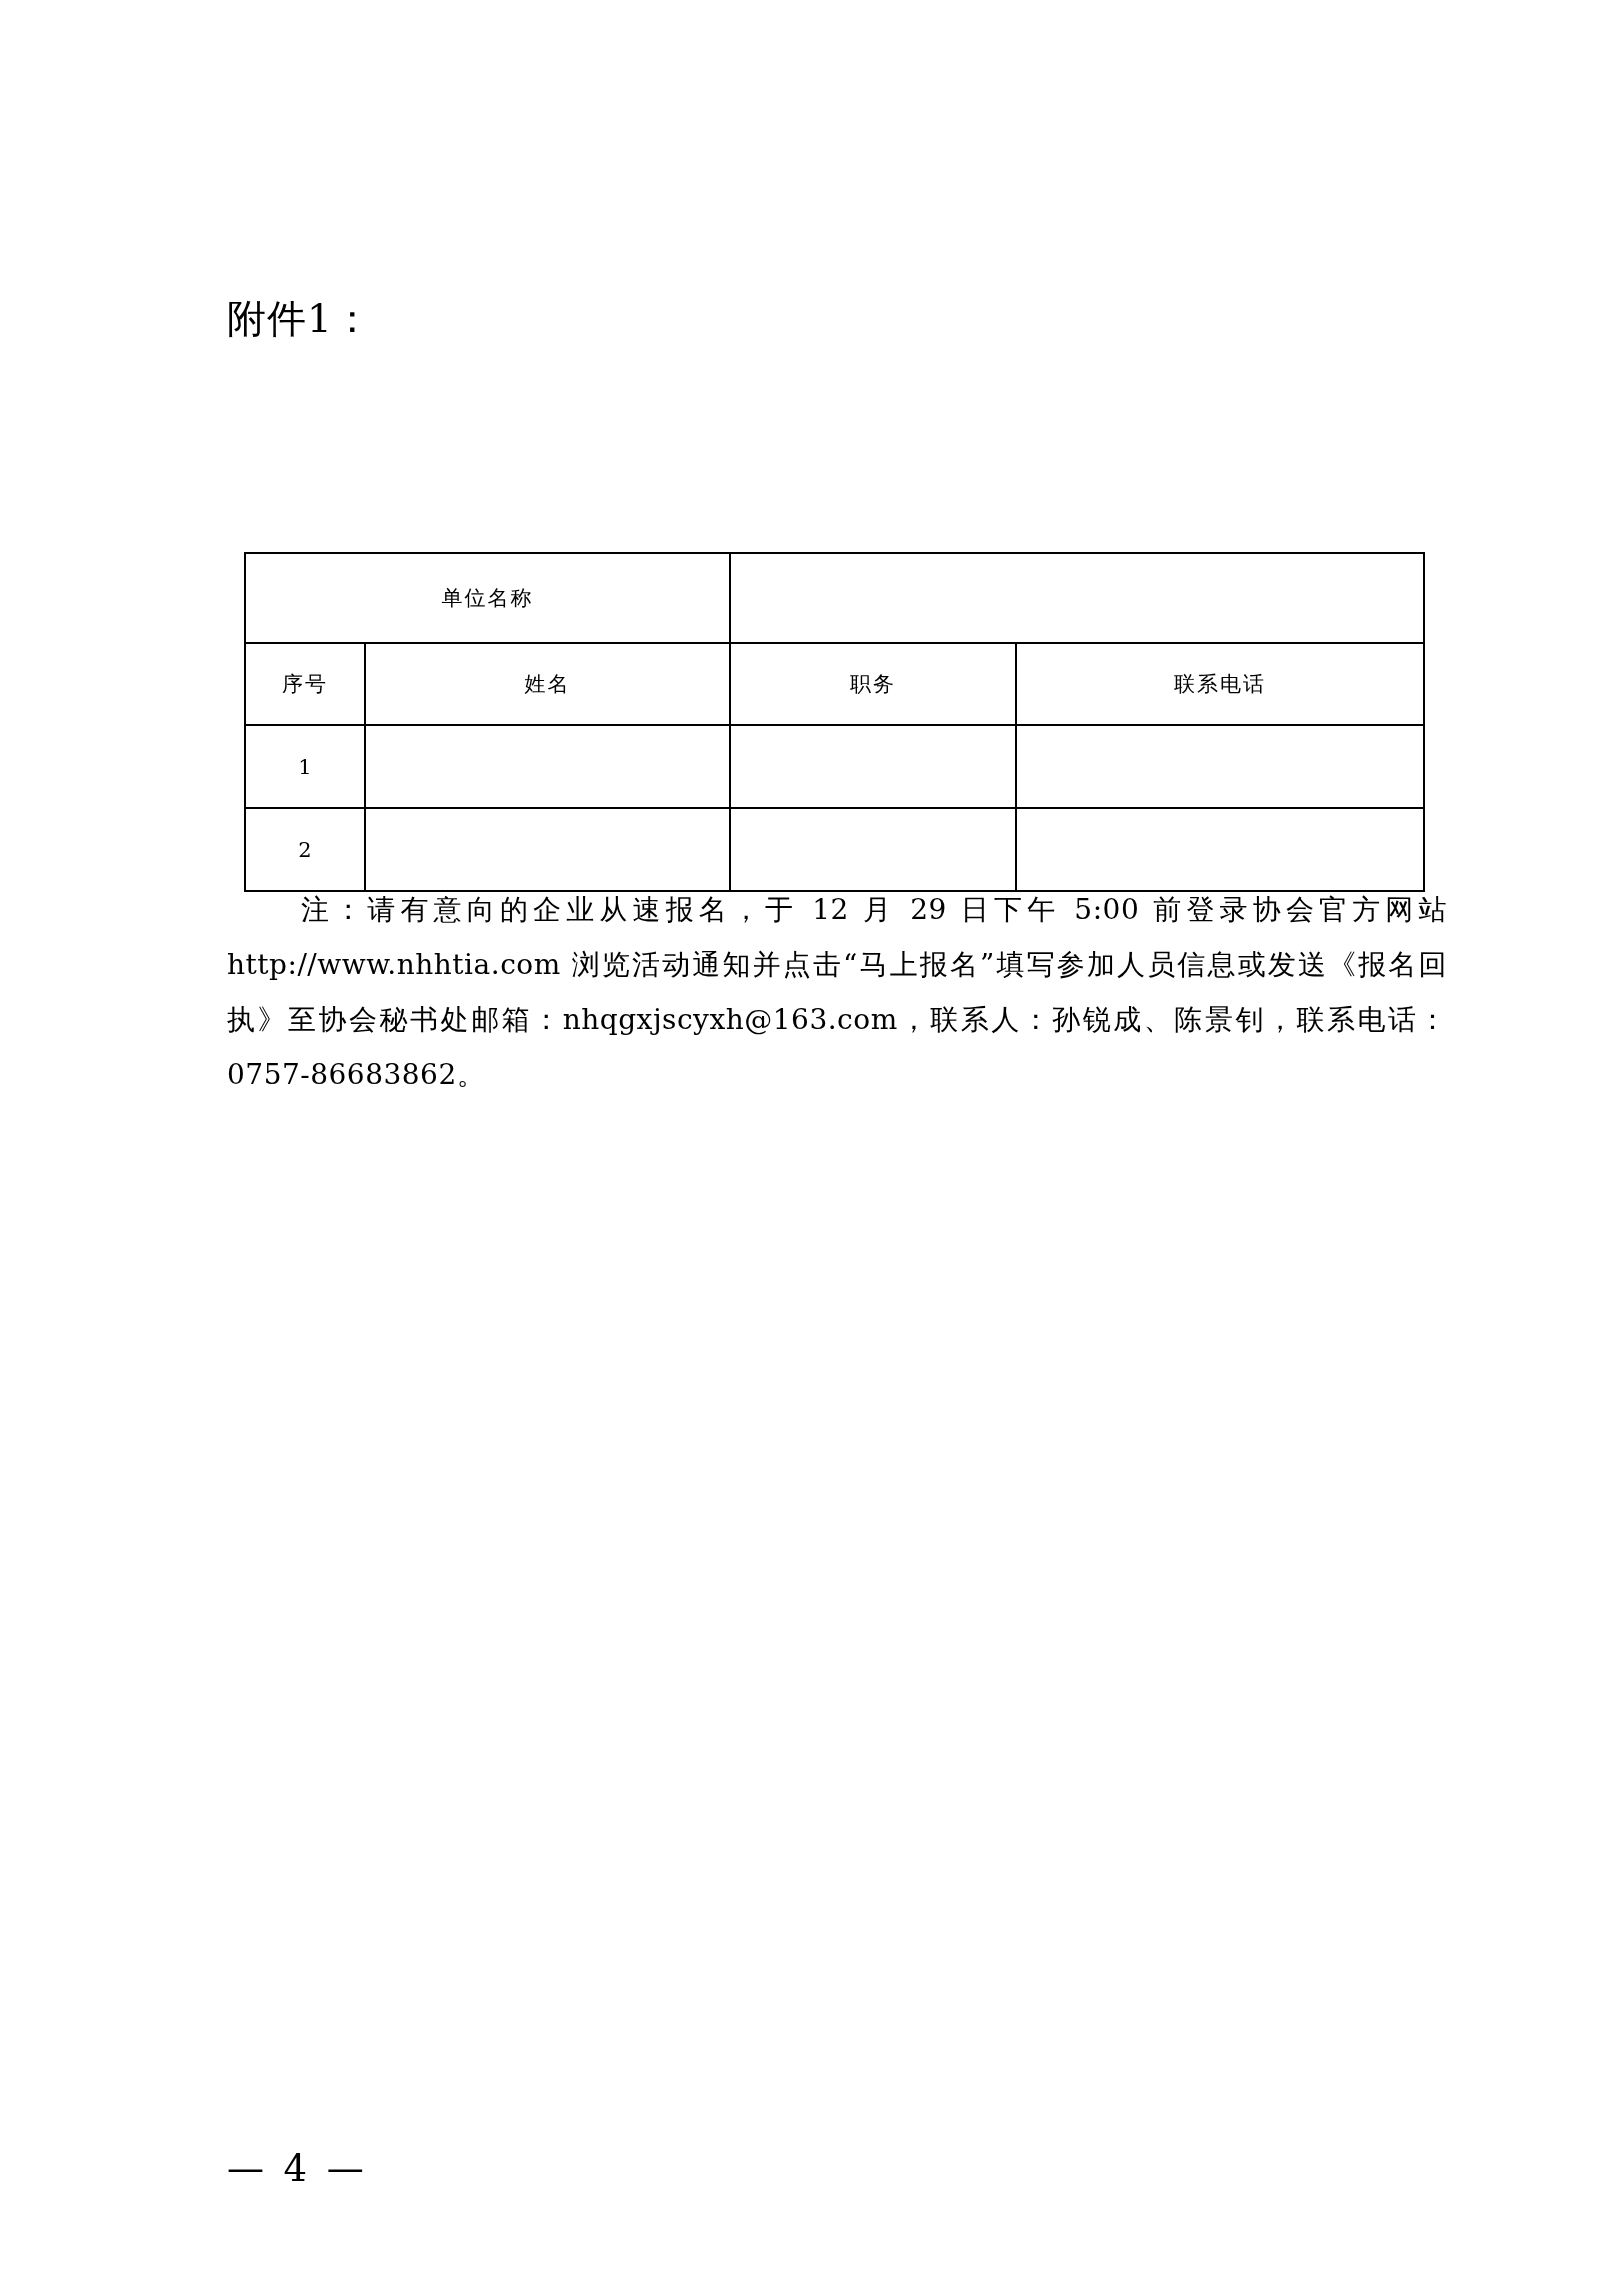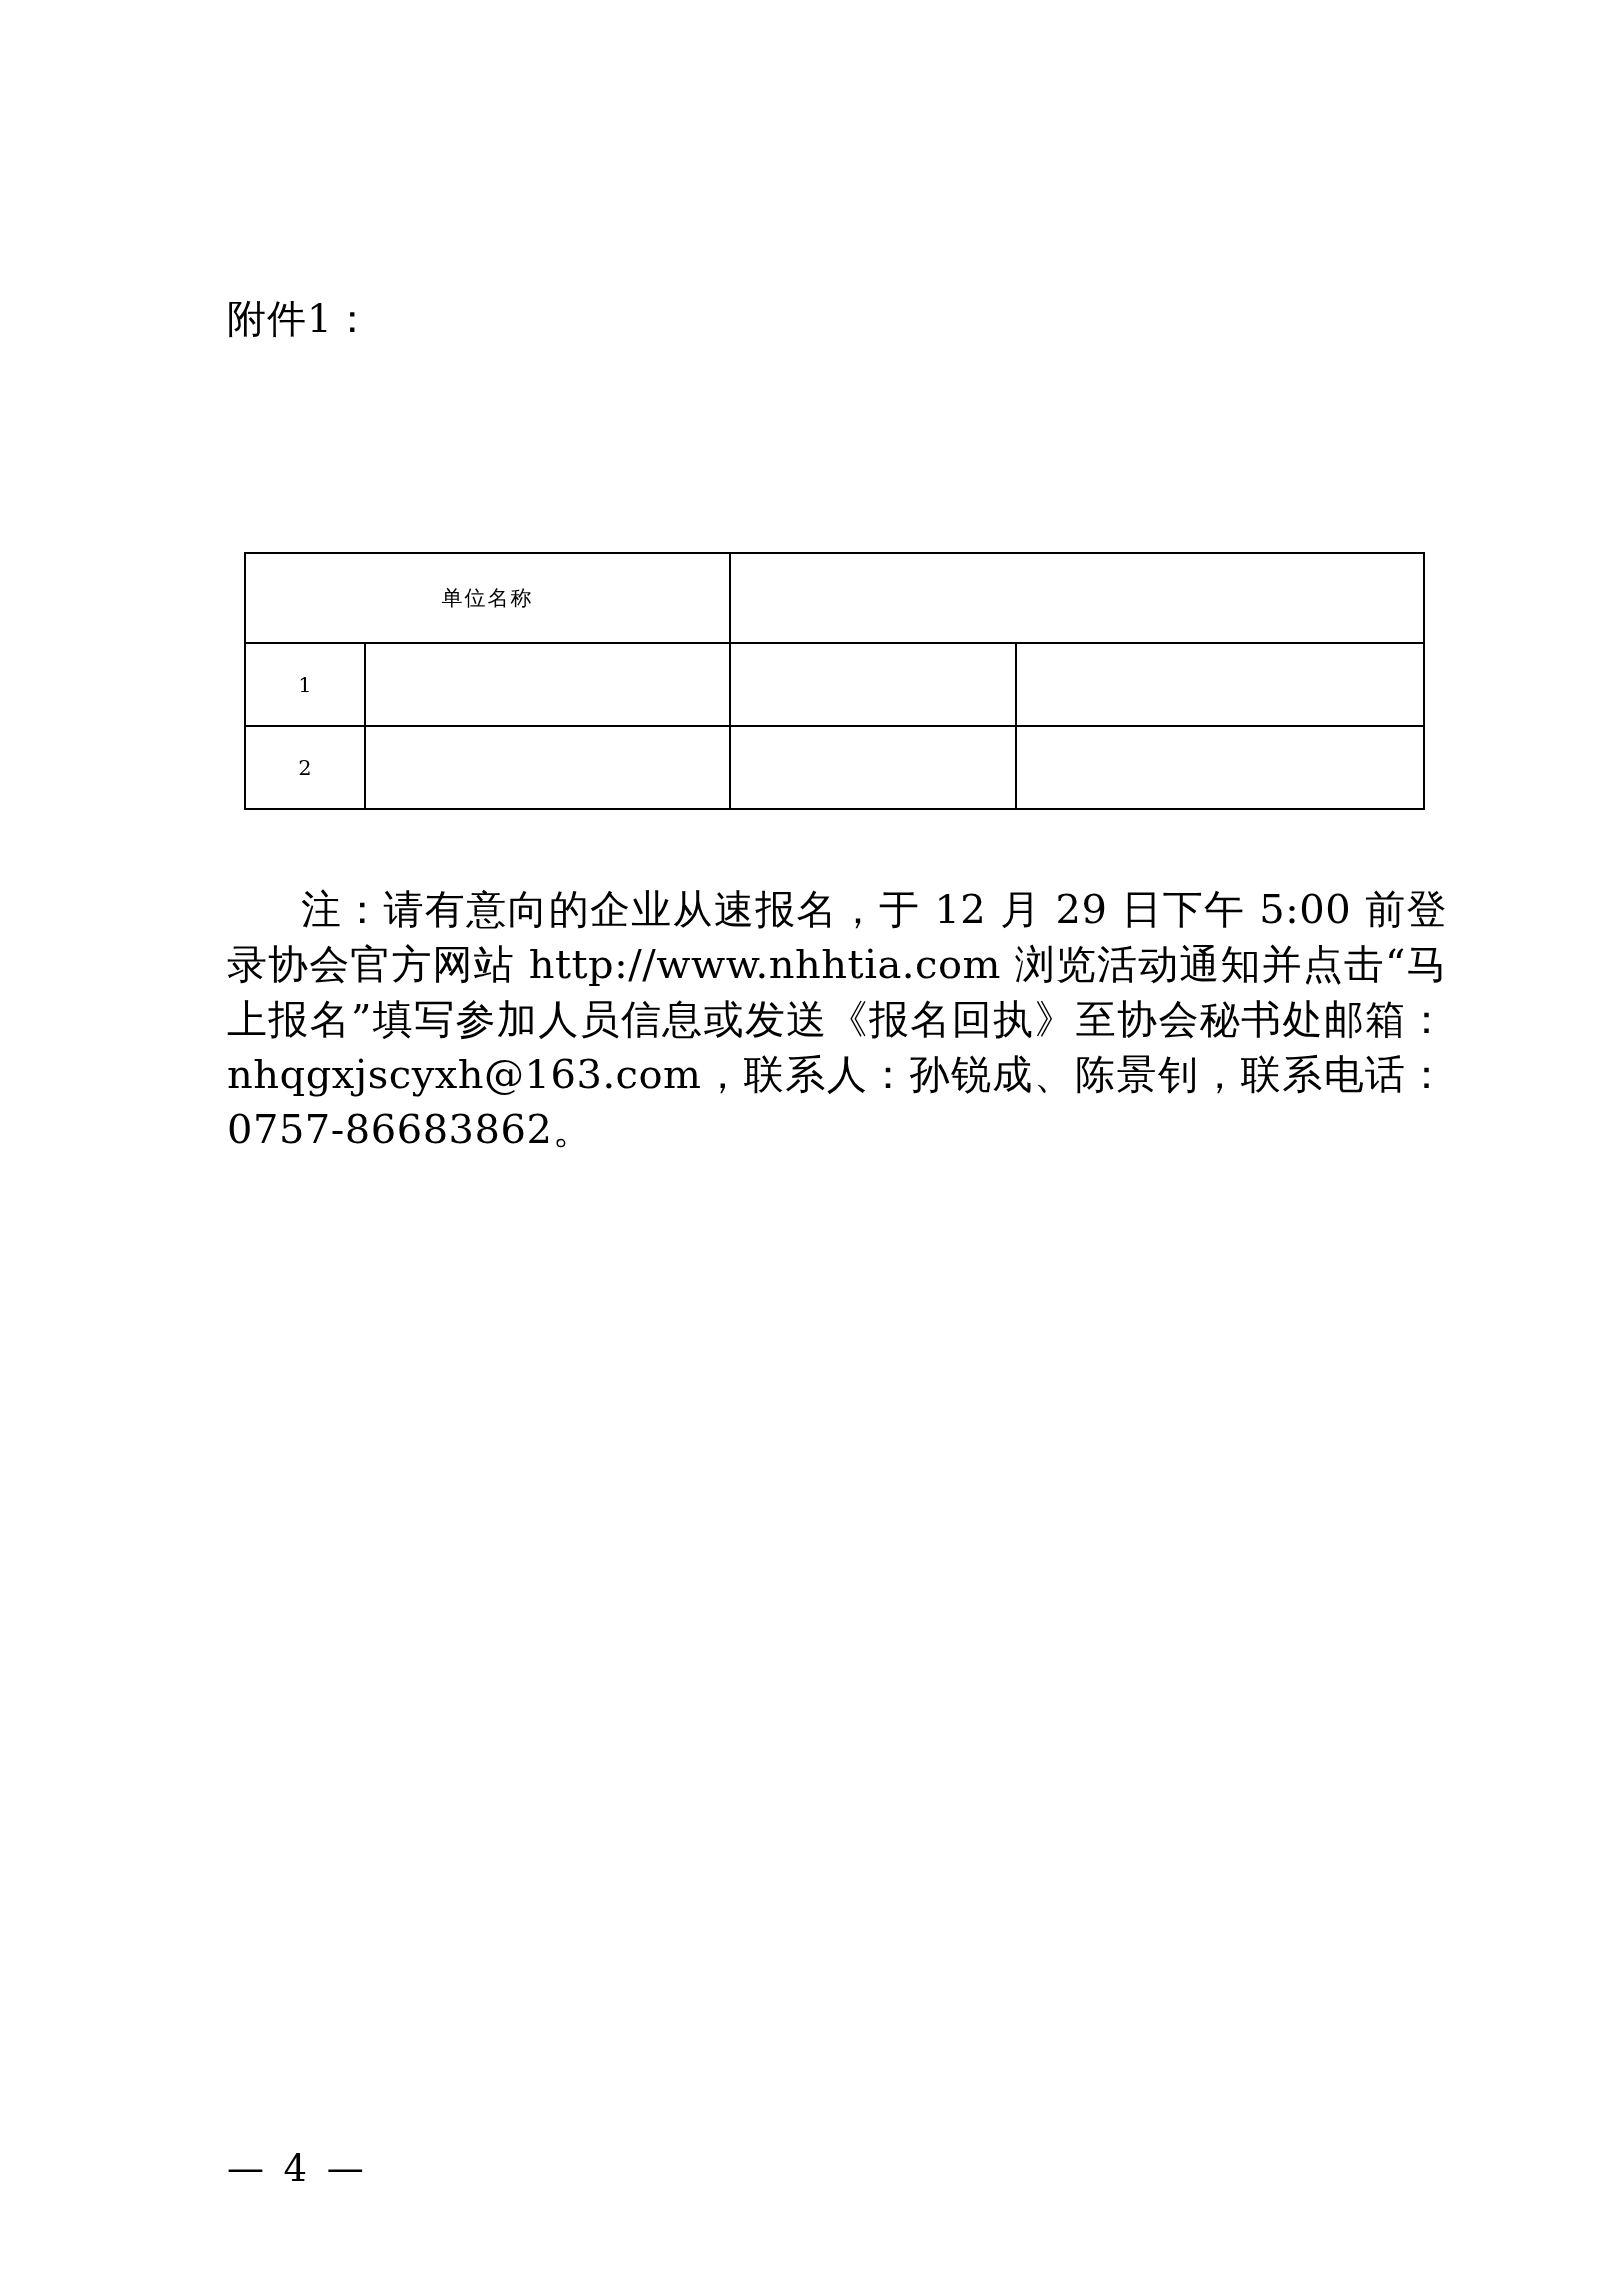--- a/index.html
+++ b/index.html
@@ -82,21 +82,21 @@
   .cell-index { font-size: 33px; }
   .cell-blank { }
 
   
   .note {
     position: absolute;
     left: 203px;
     top: 882px;
     width: 1220px;
     font-family: "DejaVu Serif", "Liberation Serif", serif;
-    font-size: 40px;
+    font-size: 28px;
     line-height: 55px;
     text-align: justify;
     text-justify: inter-ideograph;
     letter-spacing: 0.5px;
   }
   .note p {
     margin: 0;
     text-indent: 74px;
   }
 
@@ -125,20 +125,26 @@
       <col class="col-seq">
       <col class="col-name">
       <col class="col-post">
       <col class="col-phone">
     </colgroup>
     <tbody>
       <tr class="row-unit">
         <td class="cell-unit-label" colspan="2">单位名称</td>
         <td class="cell-blank" colspan="2"></td>
       </tr>
+      <tr class="row-head">
+        <td class="cell-head">序号</td>
+        <td class="cell-head">姓名</td>
+        <td class="cell-head">职务</td>
+        <td class="cell-head">联系电话</td>
+      </tr>
       <tr class="row-entry">
         <td class="cell-index">1</td>
         <td class="cell-blank"></td>
         <td class="cell-blank"></td>
         <td class="cell-blank"></td>
       </tr>
       <tr class="row-entry">
         <td class="cell-index">2</td>
         <td class="cell-blank"></td>
         <td class="cell-blank"></td>

